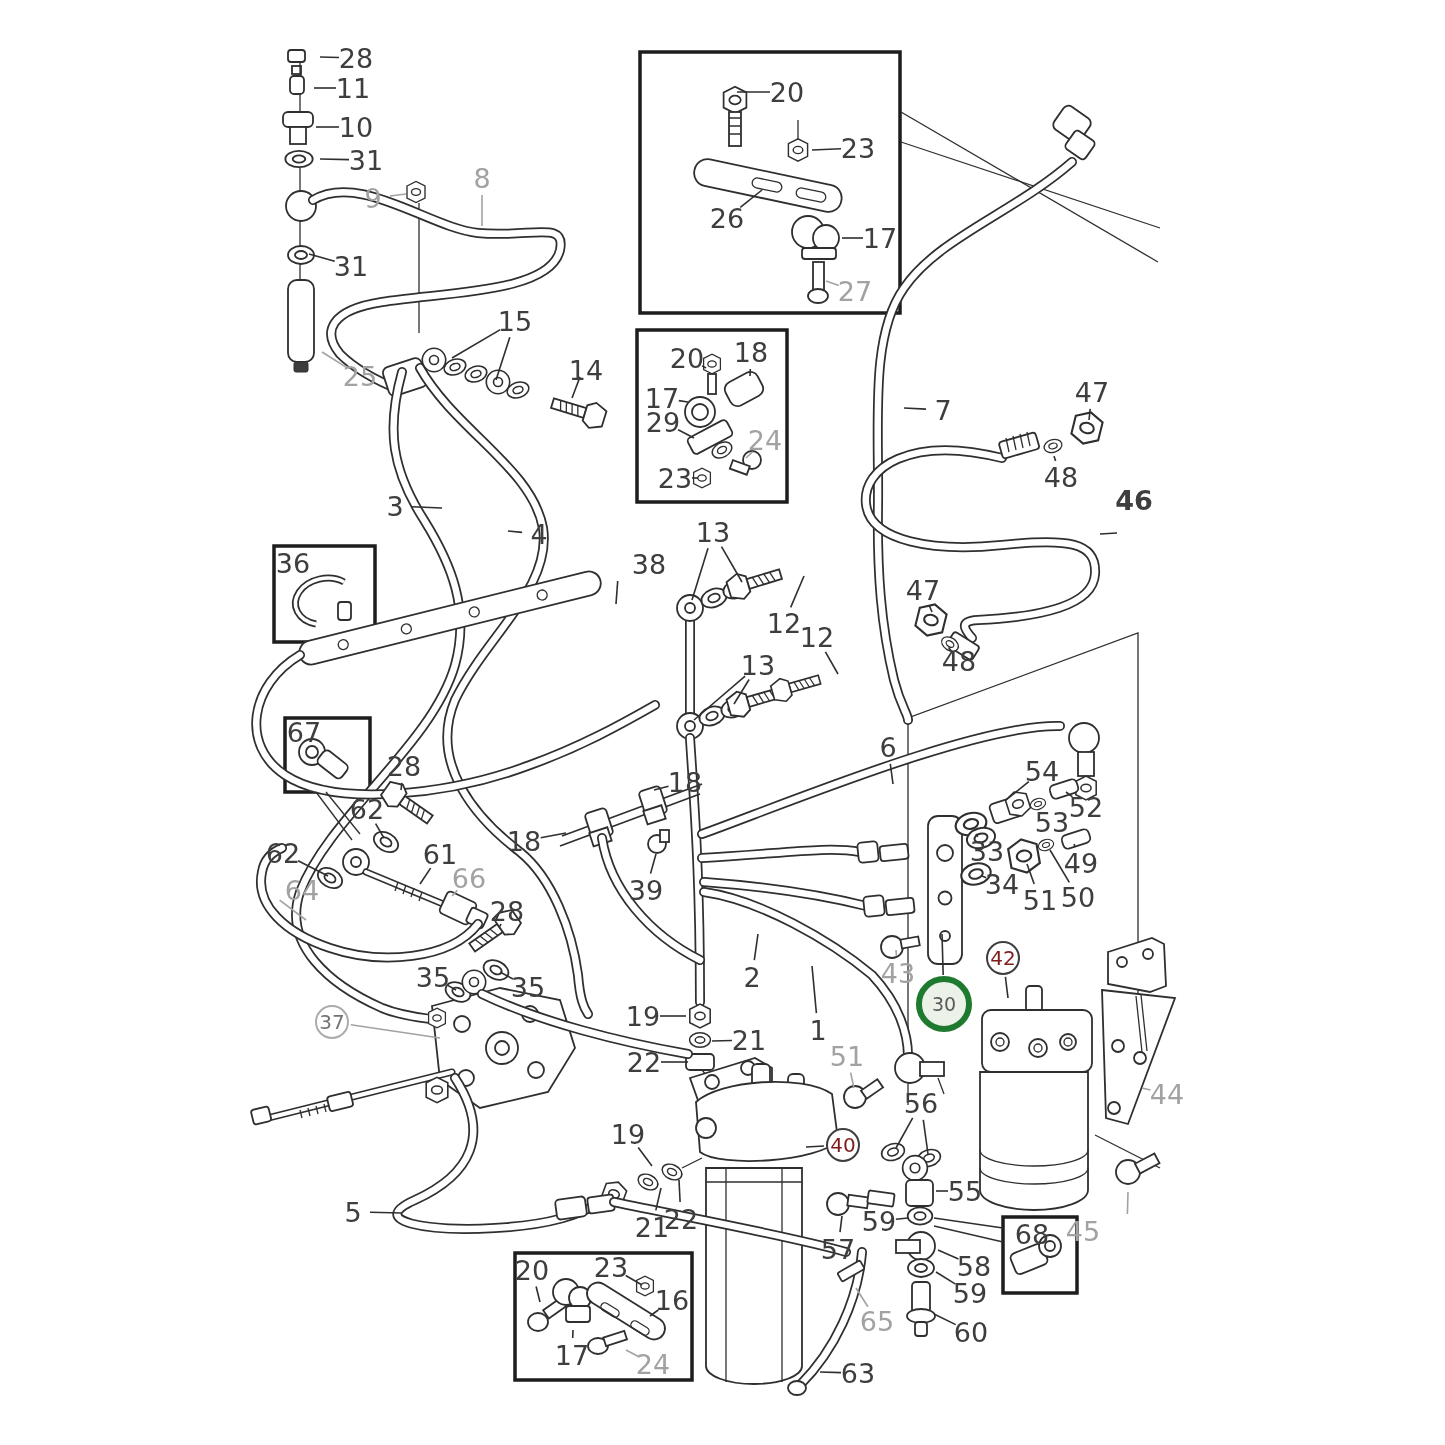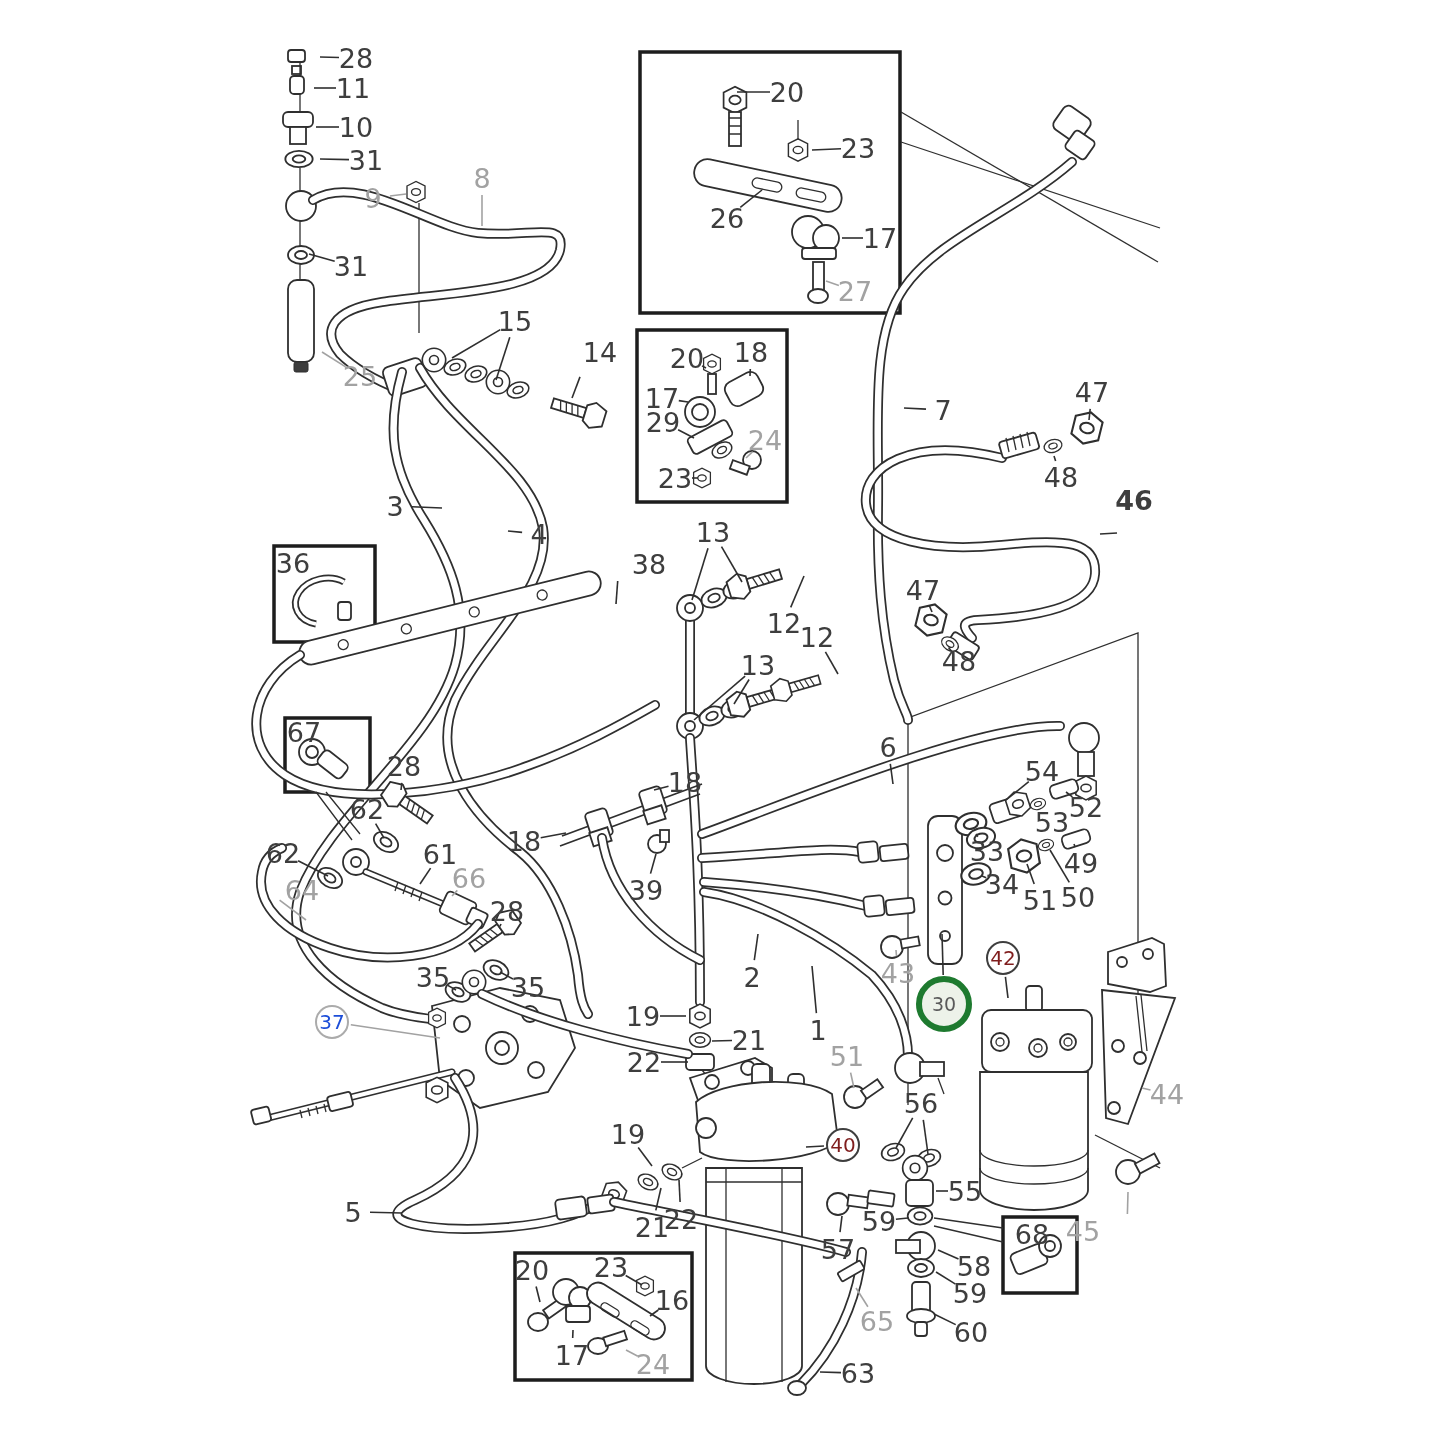--- a/index.html
+++ b/index.html
@@ -5,21 +5,21 @@
   html,body{margin:0;padding:0;background:#ffffff;}
   #canvas{position:relative;width:1445px;height:1445px;background:#ffffff;overflow:hidden;
           font-family:"DejaVu Sans",sans-serif;}
   #art{position:absolute;left:0;top:0;}
   #labels{position:absolute;left:0;top:0;width:100%;height:100%;pointer-events:none;}
   .plabel{position:absolute;transform:translate(-50%,-50%);font-size:27px;line-height:1;
           color:#3e3e3e;white-space:nowrap;pointer-events:auto;}
   .plabel.gray{color:#a2a2a2;}
   .plabel.plain{width:30px;height:30px;border:2.5px solid #3e3e3e;border-radius:50%;
           display:flex;align-items:center;justify-content:center;font-size:20px;color:#7f1d1d;background:#fff;}
-  .plabel.plain.gray{border-color:#ababab;color:#1d4ed8;}
+  .plabel.plain.gray{border-color:#ababab;color:#737373;}
   .plabel.highlight{width:44px;height:44px;border:6px solid #1e7a2f;border-radius:50%;
           display:flex;align-items:center;justify-content:center;font-size:19px;color:#5a5a5a;background:#edf2e9;}
   .p{fill:#ffffff;stroke:#2f2f2f;stroke-width:1.8;}
   .ln{fill:none;stroke:#2f2f2f;stroke-width:1.8;}
   .thin{fill:none;stroke:#2f2f2f;stroke-width:1.3;}
   .t1{fill:none;stroke:#2f2f2f;stroke-width:10;stroke-linecap:round;}
   .t2{fill:none;stroke:#ffffff;stroke-width:6.5;stroke-linecap:round;}
   .s1{fill:none;stroke:#2f2f2f;stroke-width:7;stroke-linecap:round;}
   .s2{fill:none;stroke:#ffffff;stroke-width:4;stroke-linecap:round;}
   .box{fill:none;stroke:#1d1d1d;stroke-width:3.5;}
@@ -496,21 +496,21 @@
 <div id="labels">
       <div class="plabel" style="left: 356px; top: 58px;">28</div>
       <div class="plabel" style="left: 353px; top: 88px;">11</div>
       <div class="plabel" style="left: 356px; top: 127px;">10</div>
       <div class="plabel" style="left: 366px; top: 160px;">31</div>
       <div class="plabel" style="left: 351px; top: 266px;">31</div>
       <div class="plabel gray" style="left: 373px; top: 198px;">9</div>
       <div class="plabel gray" style="left: 482px; top: 178px;">8</div>
       <div class="plabel gray" style="left: 360px; top: 376px;">25</div>
       <div class="plabel" style="left: 515px; top: 321px;">15</div>
-      <div class="plabel" style="left: 586px; top: 352px; margin-left: 14px;">14</div>
+      <div class="plabel" style="left: 586px; top: 370px;">14</div>
       <div class="plabel" style="left: 787px; top: 92px;">20</div>
       <div class="plabel" style="left: 858px; top: 148px;">23</div>
       <div class="plabel" style="left: 727px; top: 218px;">26</div>
       <div class="plabel" style="left: 880px; top: 238px;">17</div>
       <div class="plabel gray" style="left: 855px; top: 291px;">27</div>
       <div class="plabel" style="left: 687px; top: 358px;">20</div>
       <div class="plabel" style="left: 751px; top: 352px;">18</div>
       <div class="plabel" style="left: 662px; top: 398px;">17</div>
       <div class="plabel" style="left: 663px; top: 422px;">29</div>
       <div class="plabel" style="left: 675px; top: 478px;">23</div>

